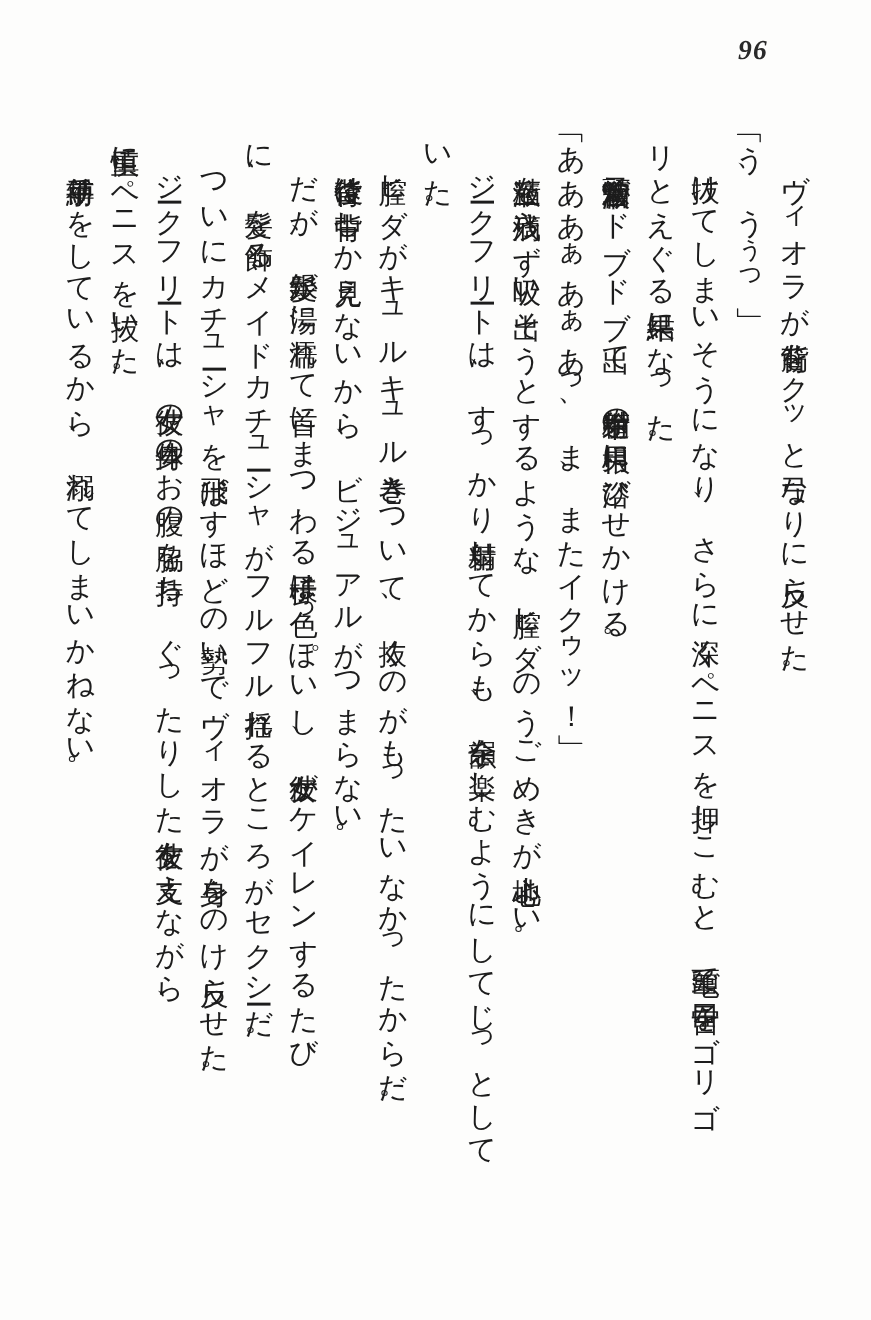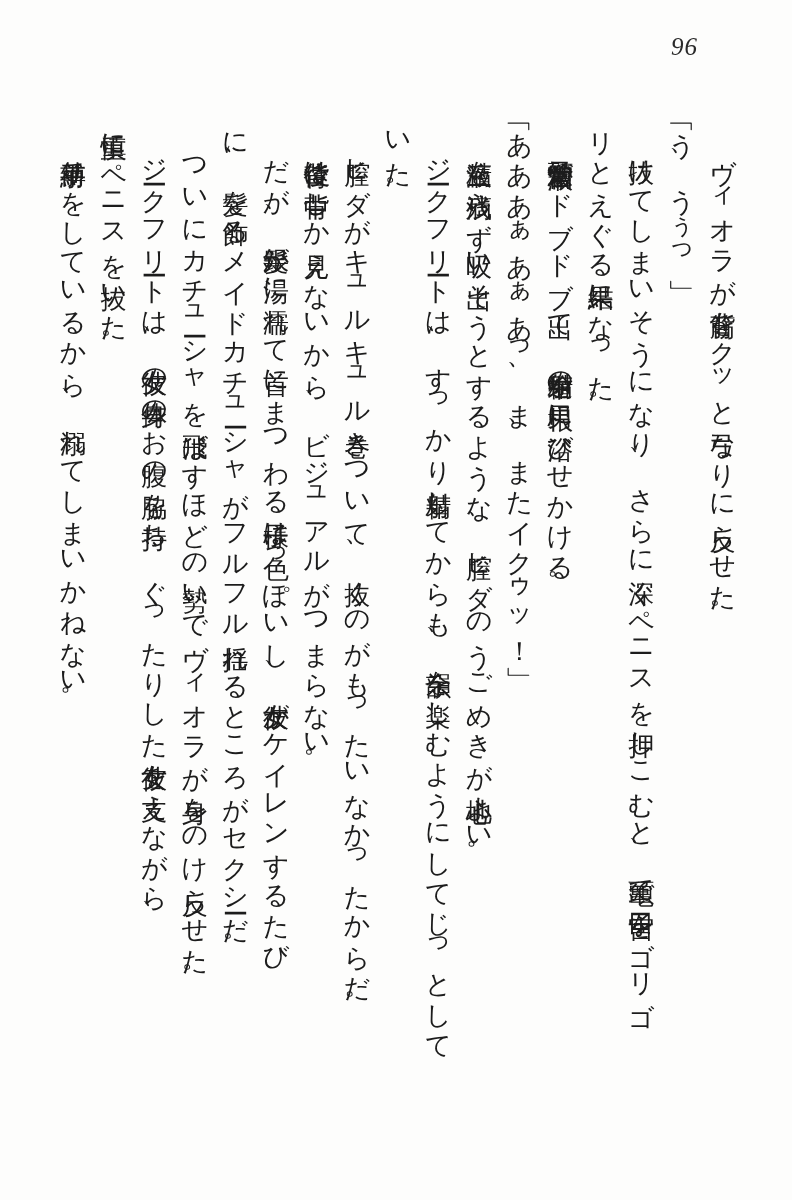--- a/index.html
+++ b/index.html
@@ -21,20 +21,21 @@
     overflow: hidden;
   }
   .page-number {
     position: absolute;
     top: 33px;
     right: 94px;
     font-size: 25px;
     font-style: italic;
     color: #2a2a2a;
     letter-spacing: 1px;
+    font-weight: bold;
   }
   .text-block {
     position: absolute;
     top: 114px;
     right: 50px;
     height: 1062px;
     writing-mode: vertical-rl;
     text-orientation: mixed;
     font-size: 26px;
     line-height: 40.6px;

